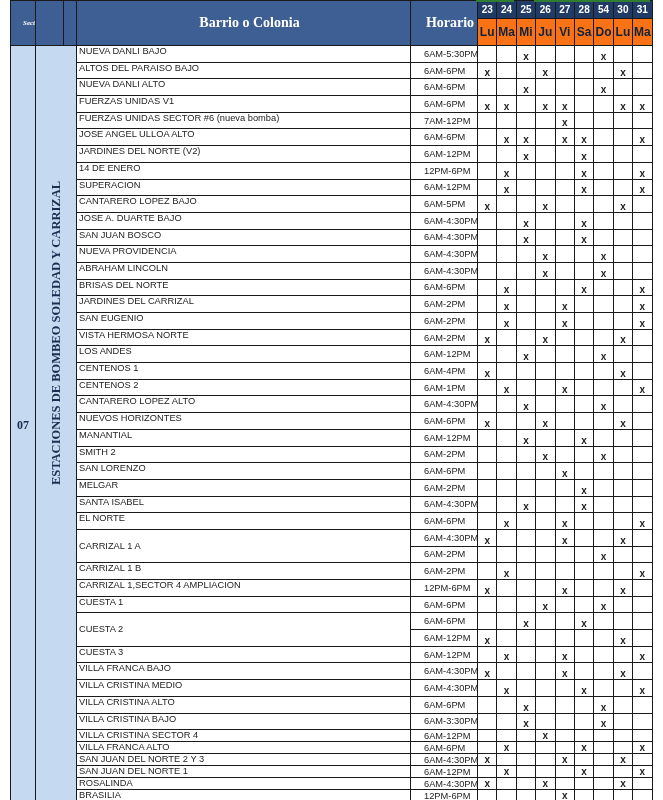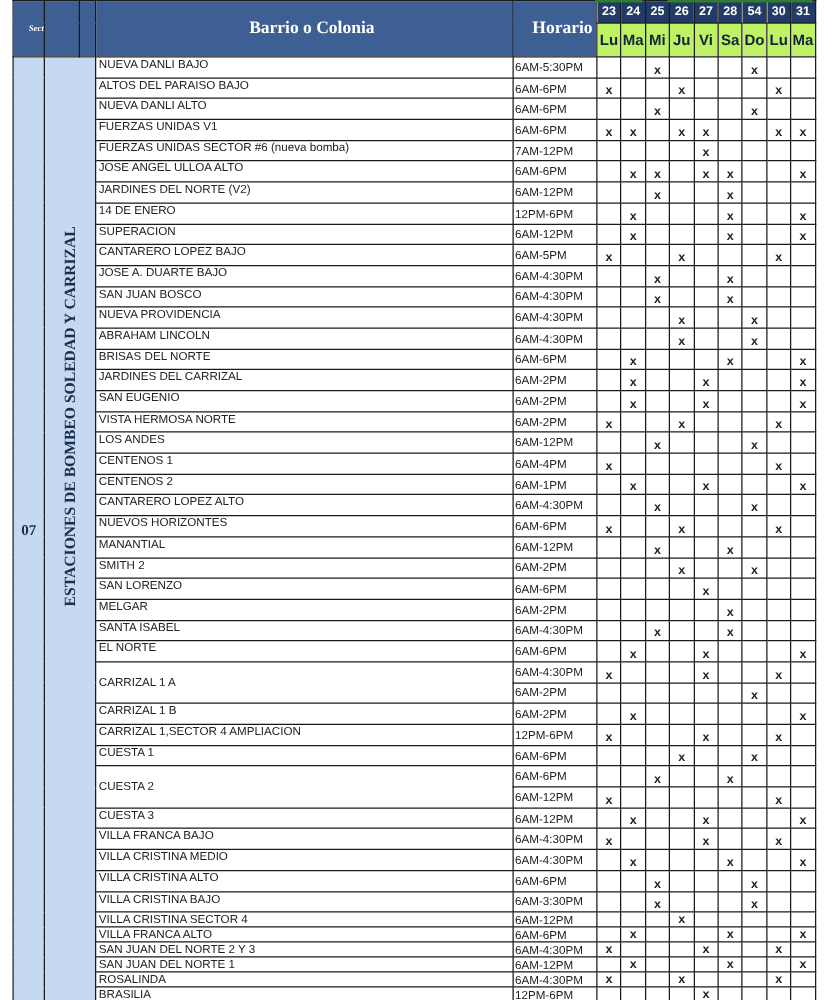--- a/index.html
+++ b/index.html
@@ -4,24 +4,24 @@
 <style>
   html, body { margin:0; padding:0; background:#ffffff; }
   body { width:663px; height:800px; overflow:hidden; position:relative; font-family:"Liberation Sans", sans-serif; }
   #sheet { position:absolute; left:10px; top:0; width:641px; }
   table { border-collapse:collapse; table-layout:fixed; width:641px; }
   td, th { border:1px solid #1a1a1a; padding:0; overflow:hidden; white-space:nowrap; }
   th.hdr { background:#3d5f93; color:#ffffff; font-family:"Liberation Serif", serif; font-weight:bold;padding-left:12px; }
   th.hdr-sector { font-size:7px; font-style:italic; font-weight:bold; text-align:center; }
   th.hdr-main { font-size:14px; text-align:center; }
   th.date { background:#203c66; color:#ffffff; font-family:"Liberation Sans", sans-serif; font-size:10px; height:17px; text-align:center; }
-  th.dow { background:#bef264; color:#10243f; font-family:"Liberation Sans", sans-serif; font-size:12px; height:26px; text-align:center; }
+  th.dow { background:#f97316; color:#10243f; font-family:"Liberation Sans", sans-serif; font-size:12px; height:26px; text-align:center; }
   td.sector { background:#c5d9f1; vertical-align:middle; text-align:center; }
   td.name { font-size:9.3px; color:#222; padding-left:2px; vertical-align:top; line-height:11px; }
-  td.time { font-size:9.3px; color:#222; padding-left:1px; vertical-align:middle; }
+  td.time { font-size:9.3px; color:#222; padding-left:13px; vertical-align:middle; }
   td.mark { text-align:center; vertical-align:bottom; font-size:10px; font-weight:bold; color:#222; }
   tr.r { height:16.7px; }
   tr.s { height:11.5px;margin-left:12px; }
   tr.s td.name, tr.s td.time { line-height:10px; }
   .vert { writing-mode:vertical-rl; transform:rotate(180deg); font-family:"Liberation Serif", serif; font-weight:bold; font-size:12.5px; color:#1a2e50; white-space:nowrap; display:inline-block; }
   .sector-num { font-family:"Liberation Serif", serif; font-weight:bold; font-size:12px; color:#1a2e50; }
   .greenline { position:absolute; top:0; height:2px; background:#2f7d32; }
 </style>
 </head>
 <body>

